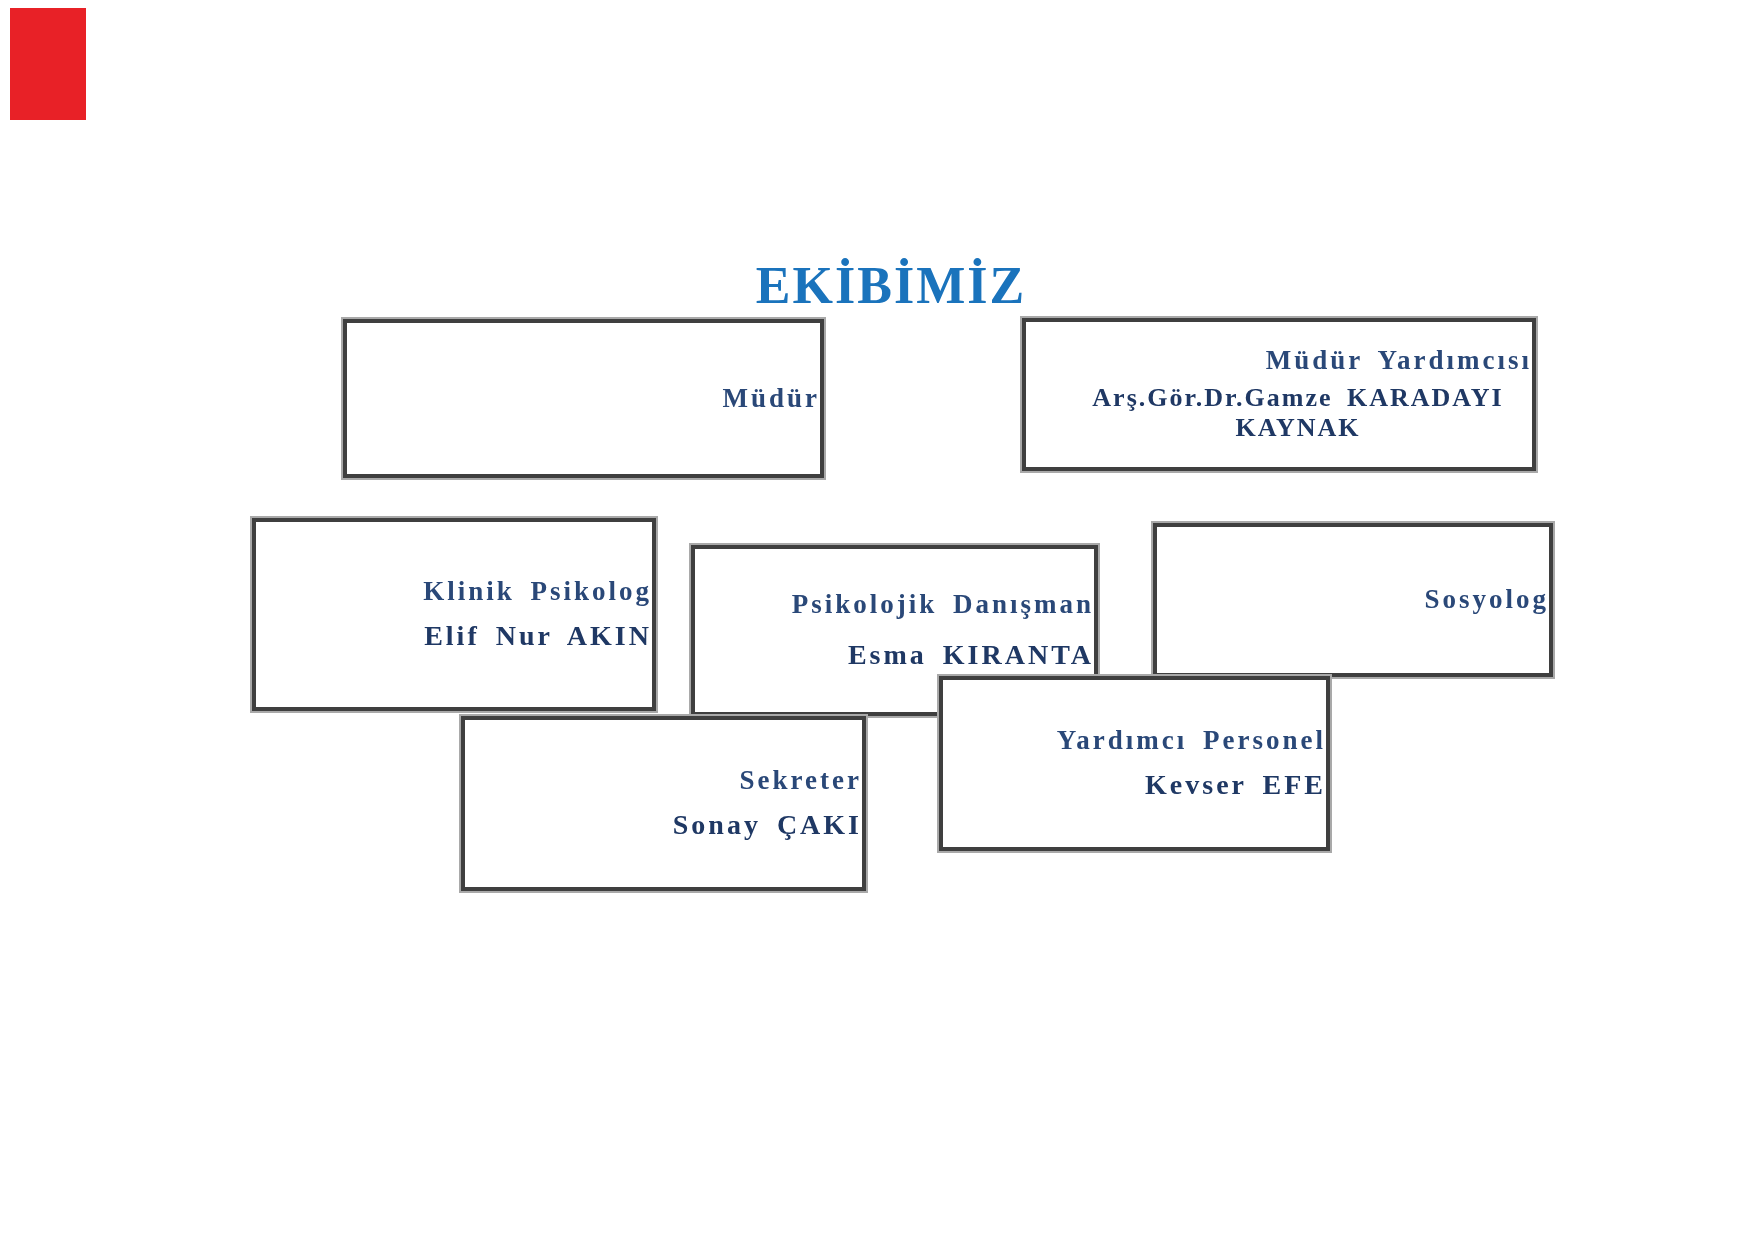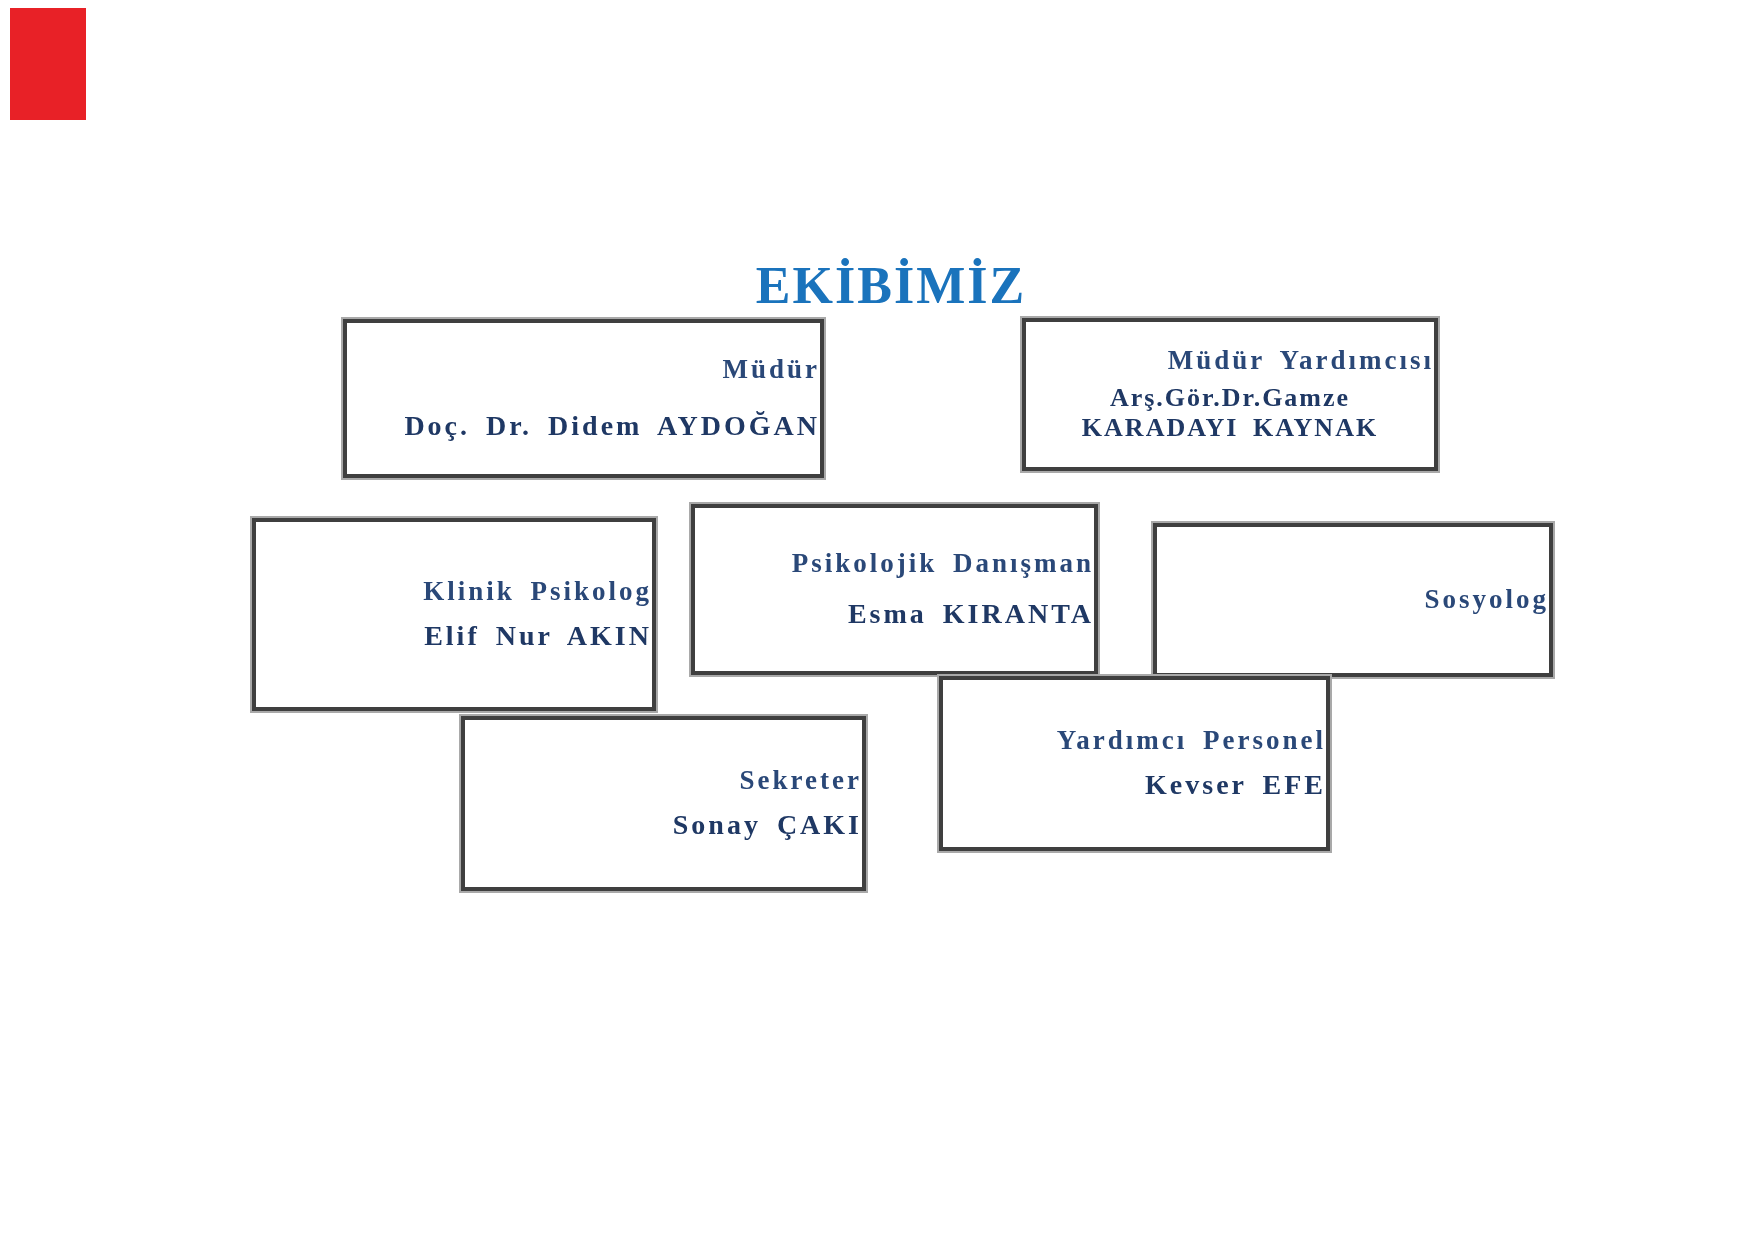--- a/index.html
+++ b/index.html
@@ -62,38 +62,37 @@
   }
   .obox .pname {
     font-weight: bold;
     font-size: 28px;
     letter-spacing: 3px;
     word-spacing: 6px;
     line-height: 1.15;
     color: var(--name-color);
   }
   .box-a { left: 343px;  top: 319px; width: 481px; height: 159px; gap: 26px; }
-  .box-b { left: 1022px; top: 318px; width: 416px; height: 153px; gap: 8px; }
+  .box-b { left: 1022px; top: 318px; width: 514px; height: 153px; gap: 8px; }
   .box-b .pname { font-size: 26px; letter-spacing: 2px; max-width: 468px; }
   .box-c { left: 252px;  top: 518px; width: 404px; height: 193px; }
-  .box-d { left: 691px;  top: 504px; width: 407px; height: 171px; gap: 19px; }
+  .box-d { left: 691px;  top: 545px; width: 407px; height: 171px; gap: 19px; }
   .box-e { left: 1153px; top: 523px; width: 400px; height: 154px; }
   .box-f { left: 461px;  top: 716px; width: 405px; height: 175px; padding-left: 7px; }
   .box-g { left: 939px;  top: 676px; width: 391px; height: 175px; }
 </style>
 </head>
 <body>
 
 <div class="red-marker"></div>
 
 <h1 class="chart-title">EKİBİMİZ</h1>
 
 <div class="obox box-a">
   <div class="role">Müdür</div>
-  <div class="pname">Doç. Dr. Didem AYDOĞAN</div>
 </div>
 
 <div class="obox box-b">
   <div class="role">Müdür Yardımcısı</div>
   <div class="pname">Arş.Gör.Dr.Gamze KARADAYI KAYNAK</div>
 </div>
 
 <div class="obox box-c">
   <div class="role">Klinik Psikolog</div>
   <div class="pname">Elif Nur AKIN</div>

